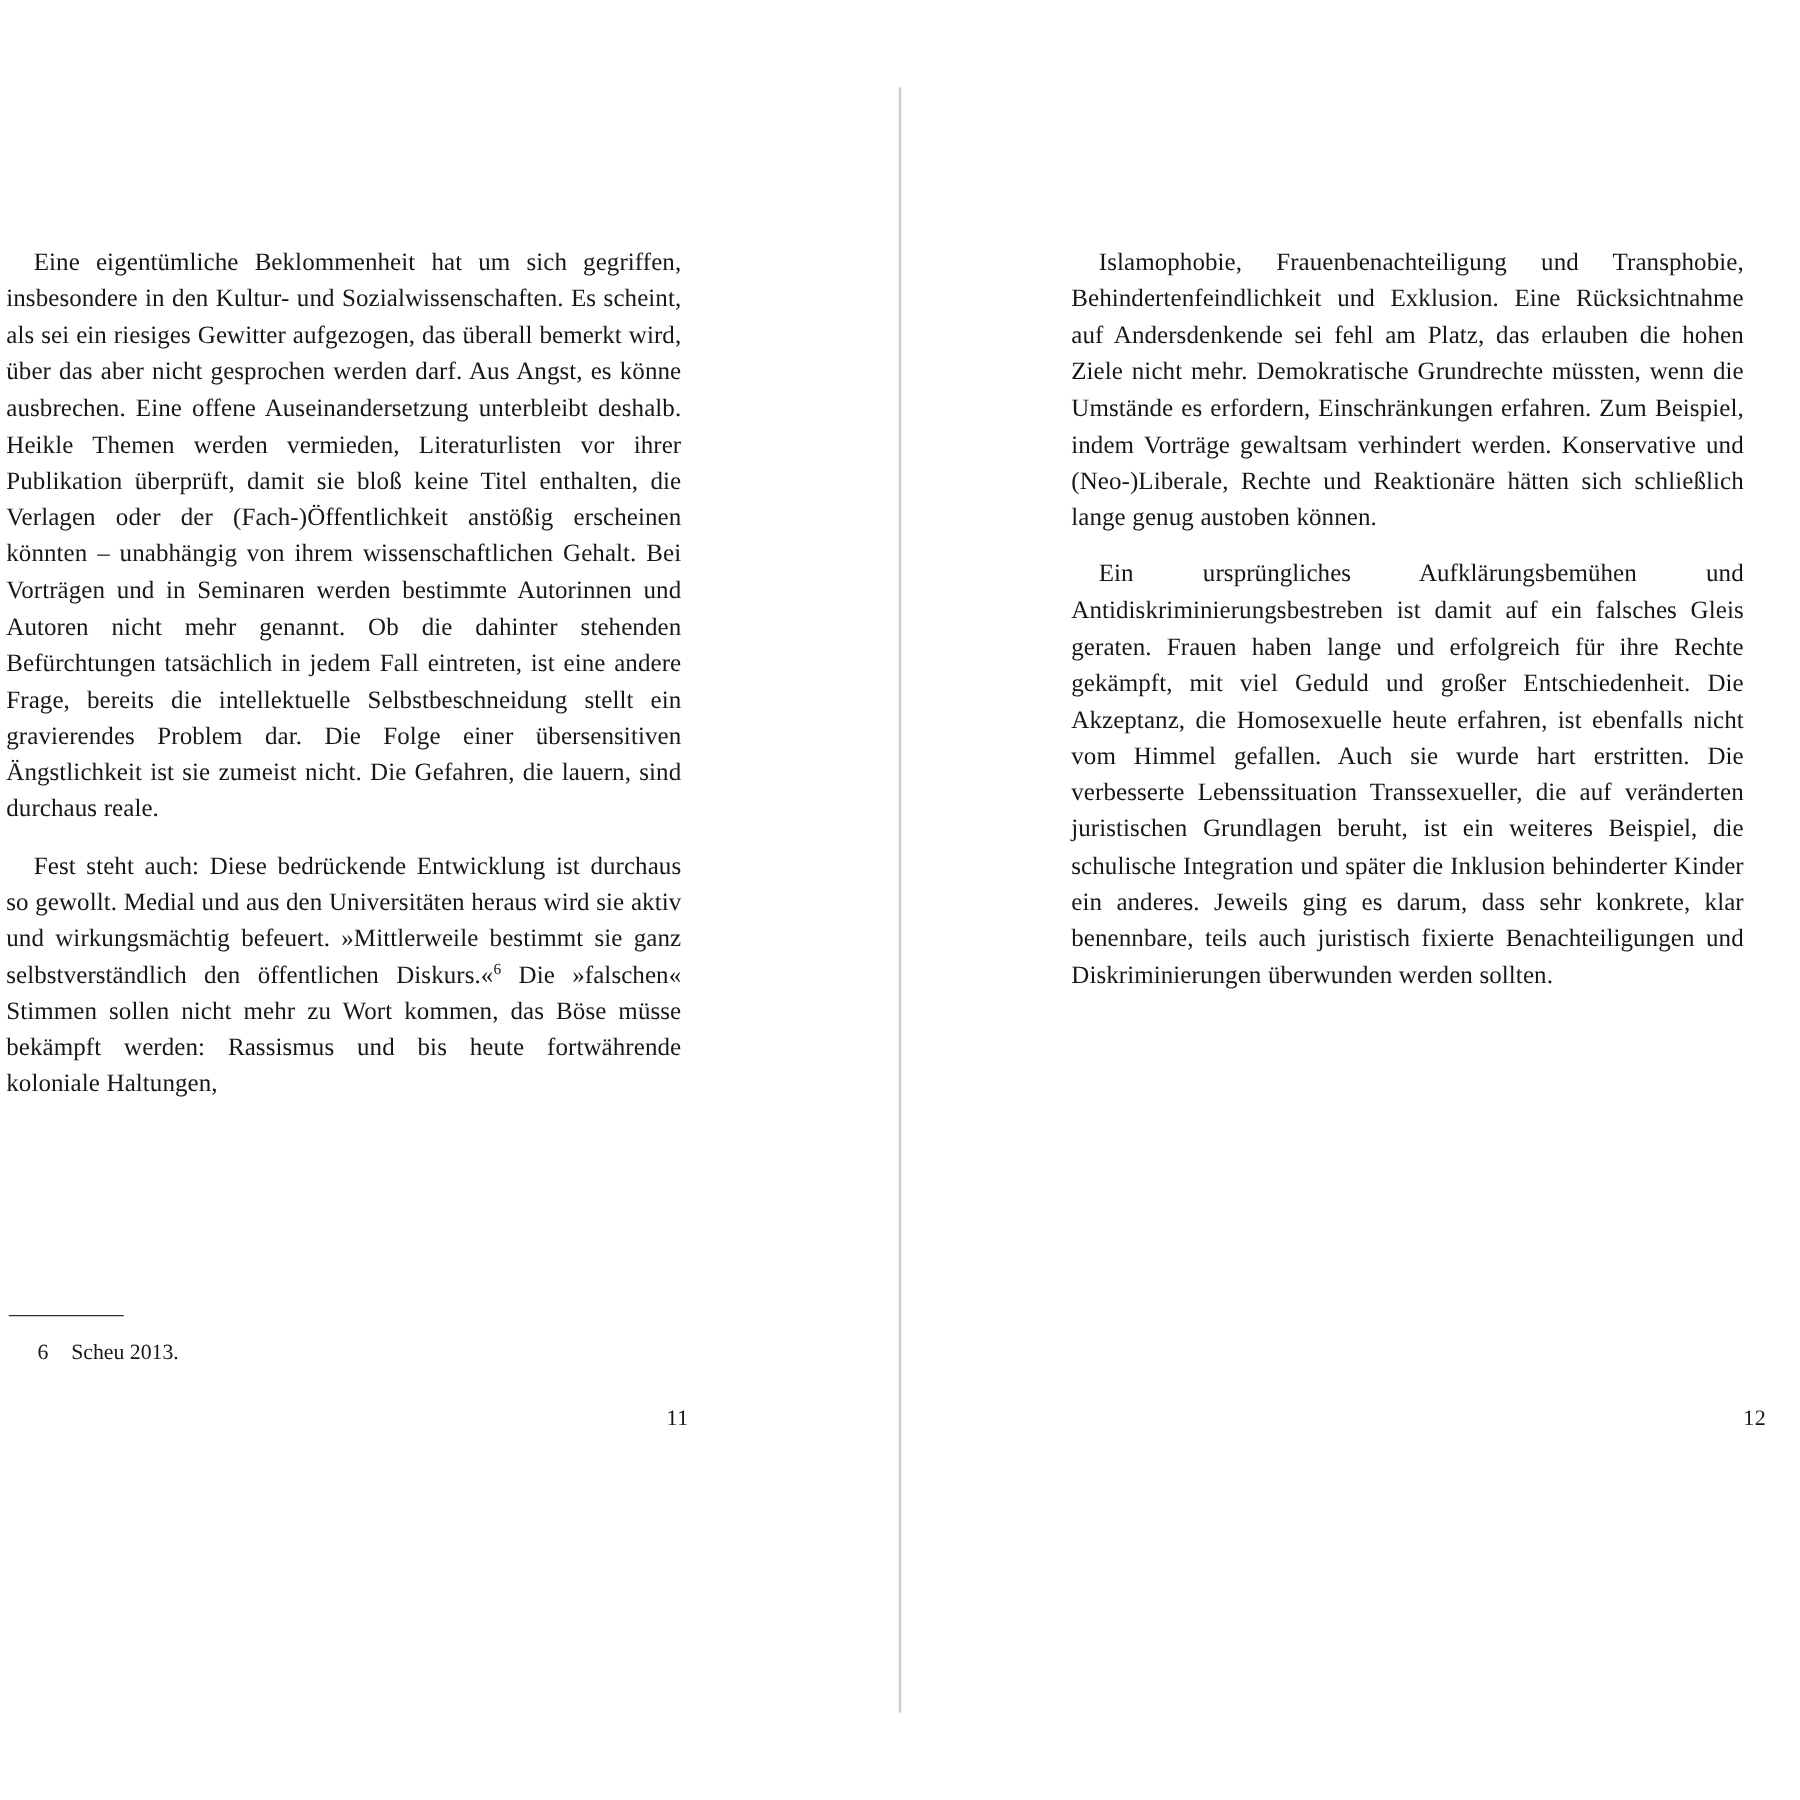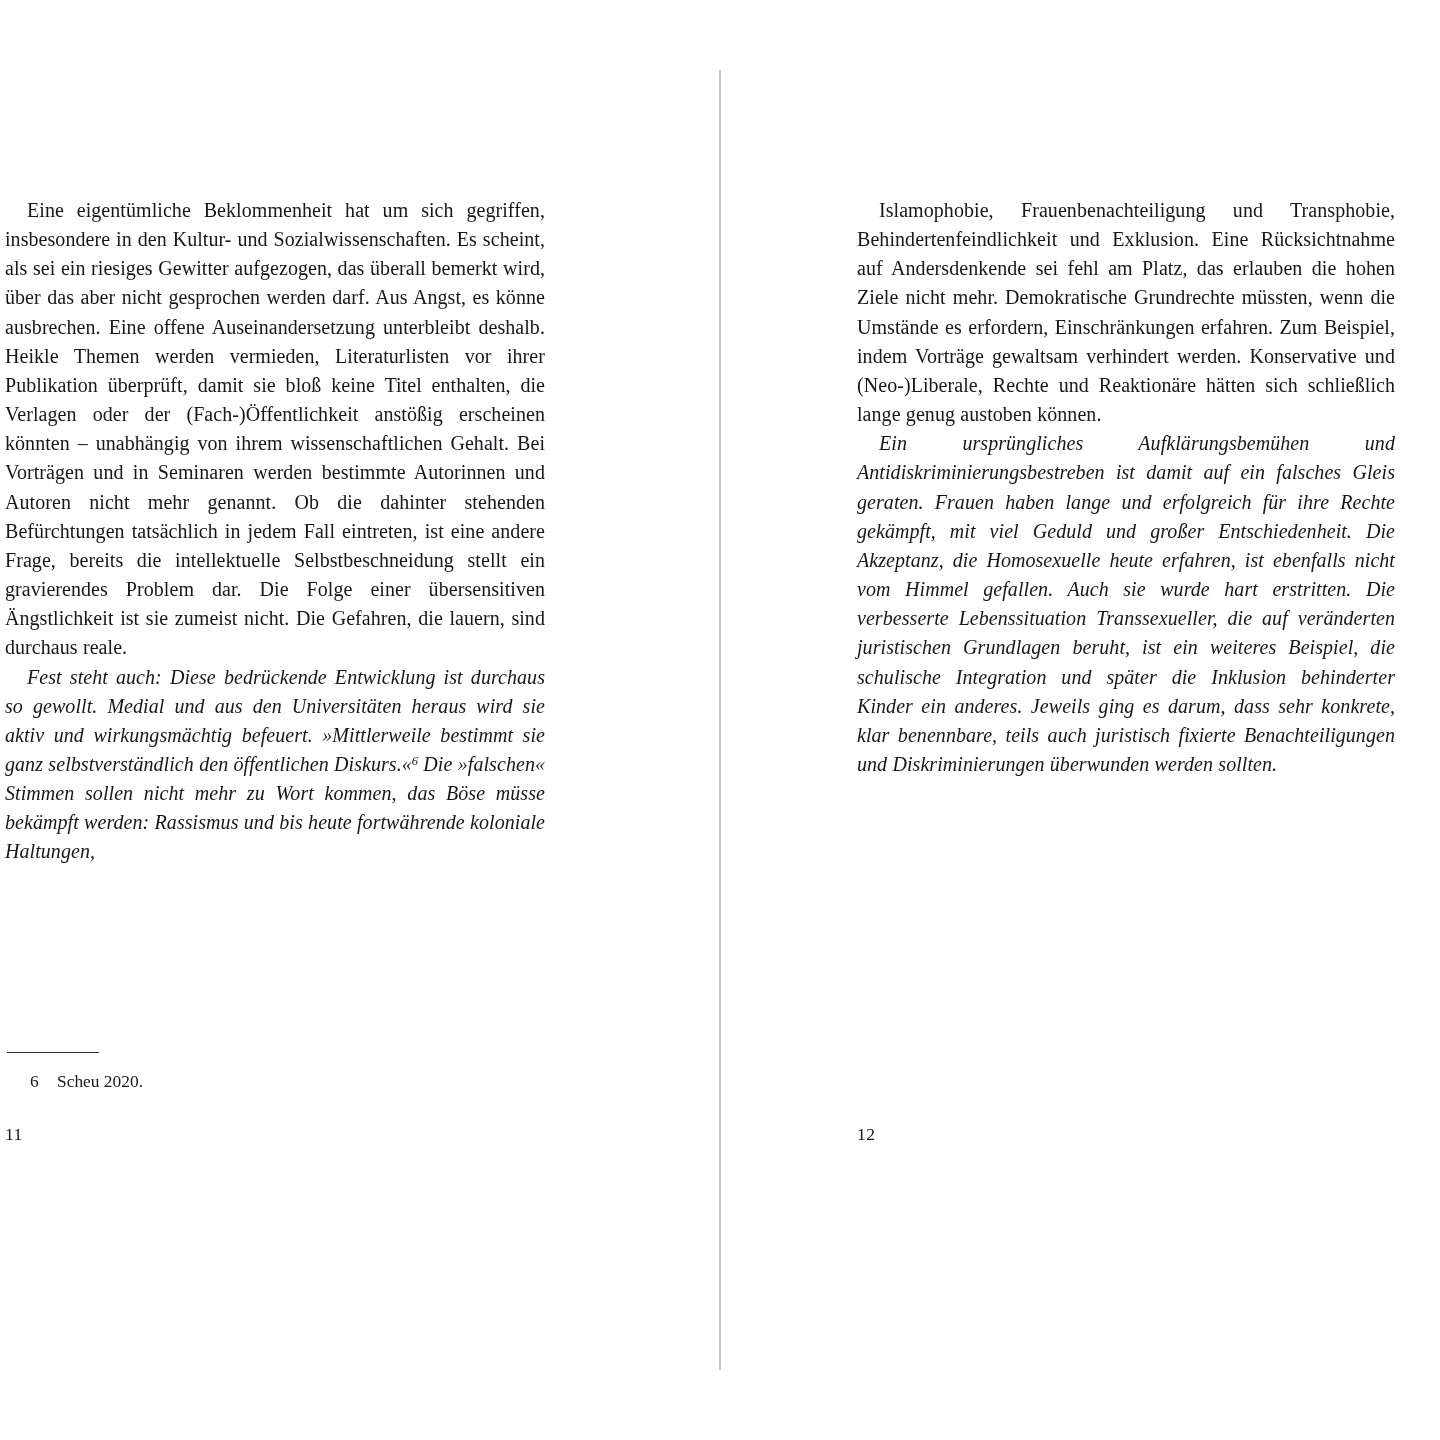--- a/index.html
+++ b/index.html
@@ -52,21 +52,21 @@
     text-align: justify;
     text-justify: inter-word;
     font-size: 20px;
     line-height: 29.15px;
     text-indent: 22px;
     hyphens: manual;
     -webkit-hyphens: manual;
     letter-spacing: 0.06px;
     word-spacing: 0.2px;
   }
-  .para + .para { margin-top: 0; font-style: italic; }
+  .para + .para { margin-top: 16px; }
 
   .para sup {
     font-size: 0.62em;
     vertical-align: 0.52em;
     line-height: 0;
   }
 
   
   .footnote-area {
     position: absolute;
@@ -95,21 +95,21 @@
   }
   .footnote .fn-text {
     font-feature-settings: "onum" 1;
   }
 
   
   .folio {
     position: absolute;
     top: 1124px;
     width: 100%;
-    text-align: left;
+    text-align: right;
     font-size: 17.6px;
     letter-spacing: 0.4px;
   }
   .page-left  .folio { left: 0; width: 546px; }
   .page-right .folio { left: 0; width: 556px; }
 </style>
 </head>
 <body>
 
 <div class="spread">
@@ -119,21 +119,21 @@
   <div class="page page-left">
     <div class="textblock">
       <p class="para">Eine eigentümliche Beklommenheit hat um sich gegriffen, insbesondere in den Kultur- und Sozialwissenschaften. Es scheint, als sei ein riesiges Gewitter aufgezogen, das überall bemerkt wird, über das aber nicht gesprochen werden darf. Aus Angst, es könne ausbrechen. Eine offene Auseinandersetzung unterbleibt deshalb. Heikle Themen werden vermieden, Literaturlisten vor ihrer Publikation überprüft, damit sie bloß keine Titel enthalten, die Verlagen oder der (Fach-)Öffentlichkeit anstößig erscheinen könnten – unabhängig von ihrem wissenschaftlichen Gehalt. Bei Vorträgen und in Seminaren werden bestimmte Autorinnen und Autoren nicht mehr genannt. Ob die dahinter stehenden Befürchtungen tatsächlich in jedem Fall eintreten, ist eine andere Frage, bereits die intellektuelle Selbstbeschneidung stellt ein gravierendes Problem dar. Die Folge einer übersensitiven Ängstlichkeit ist sie zumeist nicht. Die Gefahren, die lauern, sind durchaus reale.</p>
       <p class="para"><span>Fest steht auch: Diese bedrückende Entwicklung ist durchaus so gewollt. Medial und aus den Universitäten heraus wird sie aktiv und wirkungsmächtig befeuert. »Mittlerweile bestimmt sie ganz selbstverständlich den öffentlichen Diskurs.«</span><sup>6</sup><span> Die »falschen« Stimmen sollen nicht mehr zu Wort kommen, das Böse müsse bekämpft werden: Rassismus und bis heute fortwährende koloniale Haltungen,</span></p>
     </div>
 
     <div class="footnote-area">
       <div class="footnote-rule"></div>
       <p class="footnote">
         <span class="fn-num">6</span>
-        <span class="fn-text">Scheu 2020.</span>
+        <span class="fn-text">Scheu 2013.</span>
       </p>
     </div>
 
     <div class="folio">11</div>
   </div>
 
   <div class="page page-right">
     <div class="textblock">
       <p class="para">Islamophobie, Frauenbenachteiligung und Transphobie, Behindertenfeindlichkeit und Exklusion. Eine Rücksichtnahme auf Andersdenkende sei fehl am Platz, das erlauben die hohen Ziele nicht mehr. Demokratische Grundrechte müssten, wenn die Umstände es erfordern, Einschränkungen erfahren. Zum Beispiel, indem Vorträge gewaltsam verhindert werden. Konservative und (Neo-)Liberale, Rechte und Reaktionäre hätten sich schließlich lange genug austoben können.</p>
       <p class="para">Ein ursprüngliches Aufklärungsbemühen und Antidiskriminierungsbestreben ist damit auf ein falsches Gleis geraten. Frauen haben lange und erfolgreich für ihre Rechte gekämpft, mit viel Geduld und großer Entschiedenheit. Die Akzeptanz, die Homosexuelle heute erfahren, ist ebenfalls nicht vom Himmel gefallen. Auch sie wurde hart erstritten. Die verbesserte Lebenssituation Transsexueller, die auf veränderten juristischen Grundlagen beruht, ist ein weiteres Beispiel, die schulische Integration und später die Inklusion behinderter Kinder ein anderes. Jeweils ging es darum, dass sehr konkrete, klar benennbare, teils auch juristisch fixierte Benachteiligungen und Diskriminierungen überwunden werden sollten.</p>

